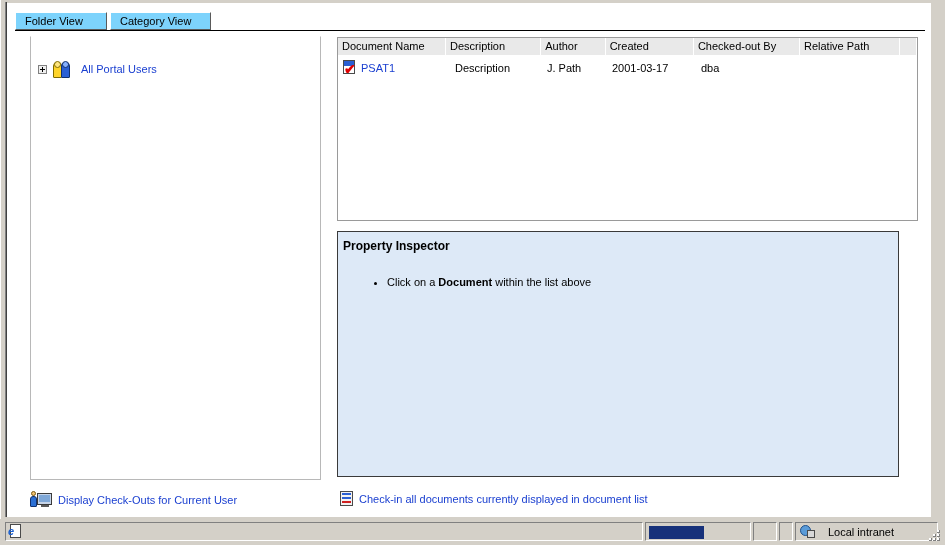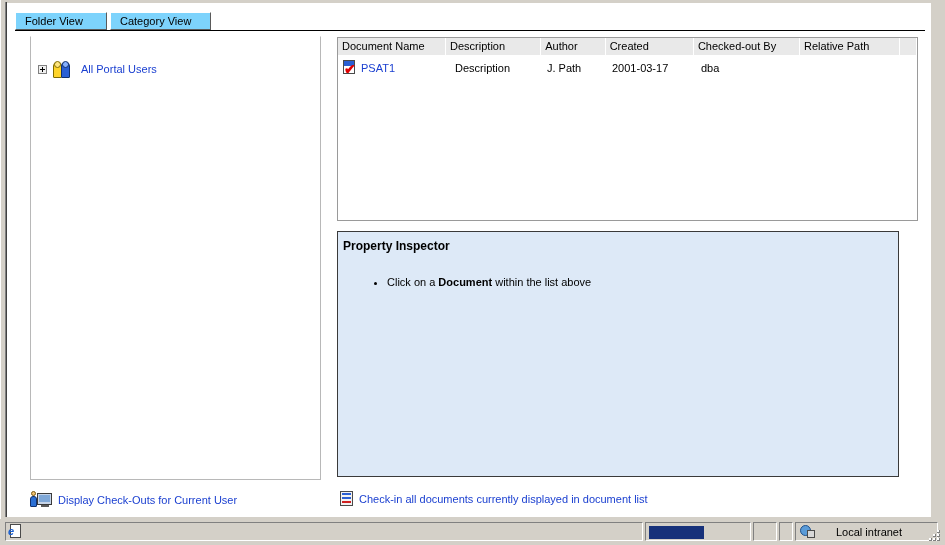--- a/index.html
+++ b/index.html
@@ -409,21 +409,21 @@
   .zone-icon .net {
     position: absolute; left: 7px; top: 6px;
     width: 8px; height: 8px;
     background: #d8d8d8;
     border: 1px solid #4a4a4a;
     box-sizing: border-box;
   }
   .zone-text {
     font-size: 11px;
     color: #000000;
-    margin-left: 20px;
+    margin-left: 12px;
     white-space: nowrap;
   }
   .grip {
     position: absolute;
     right: 1px; bottom: 1px;
     width: 14px; height: 14px;
   }
   .grip i {
     position: absolute;
     background: #ffffff;

